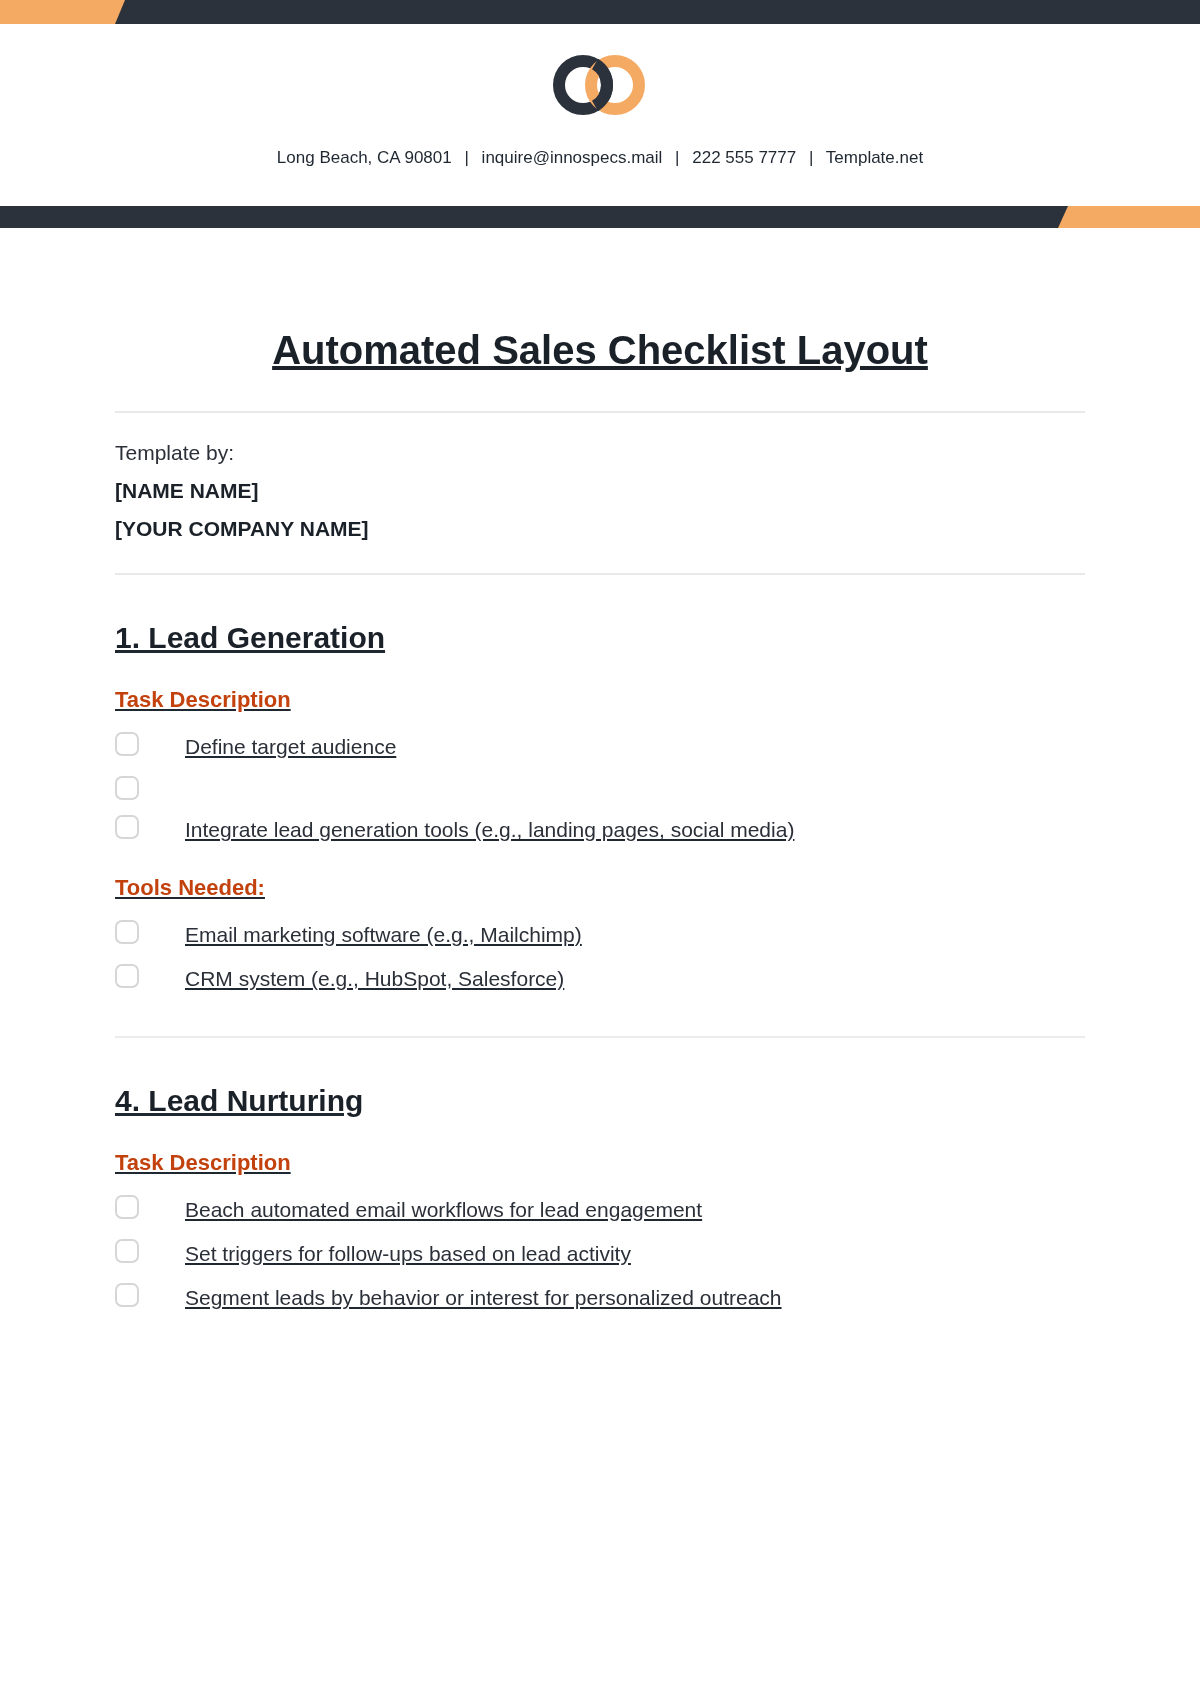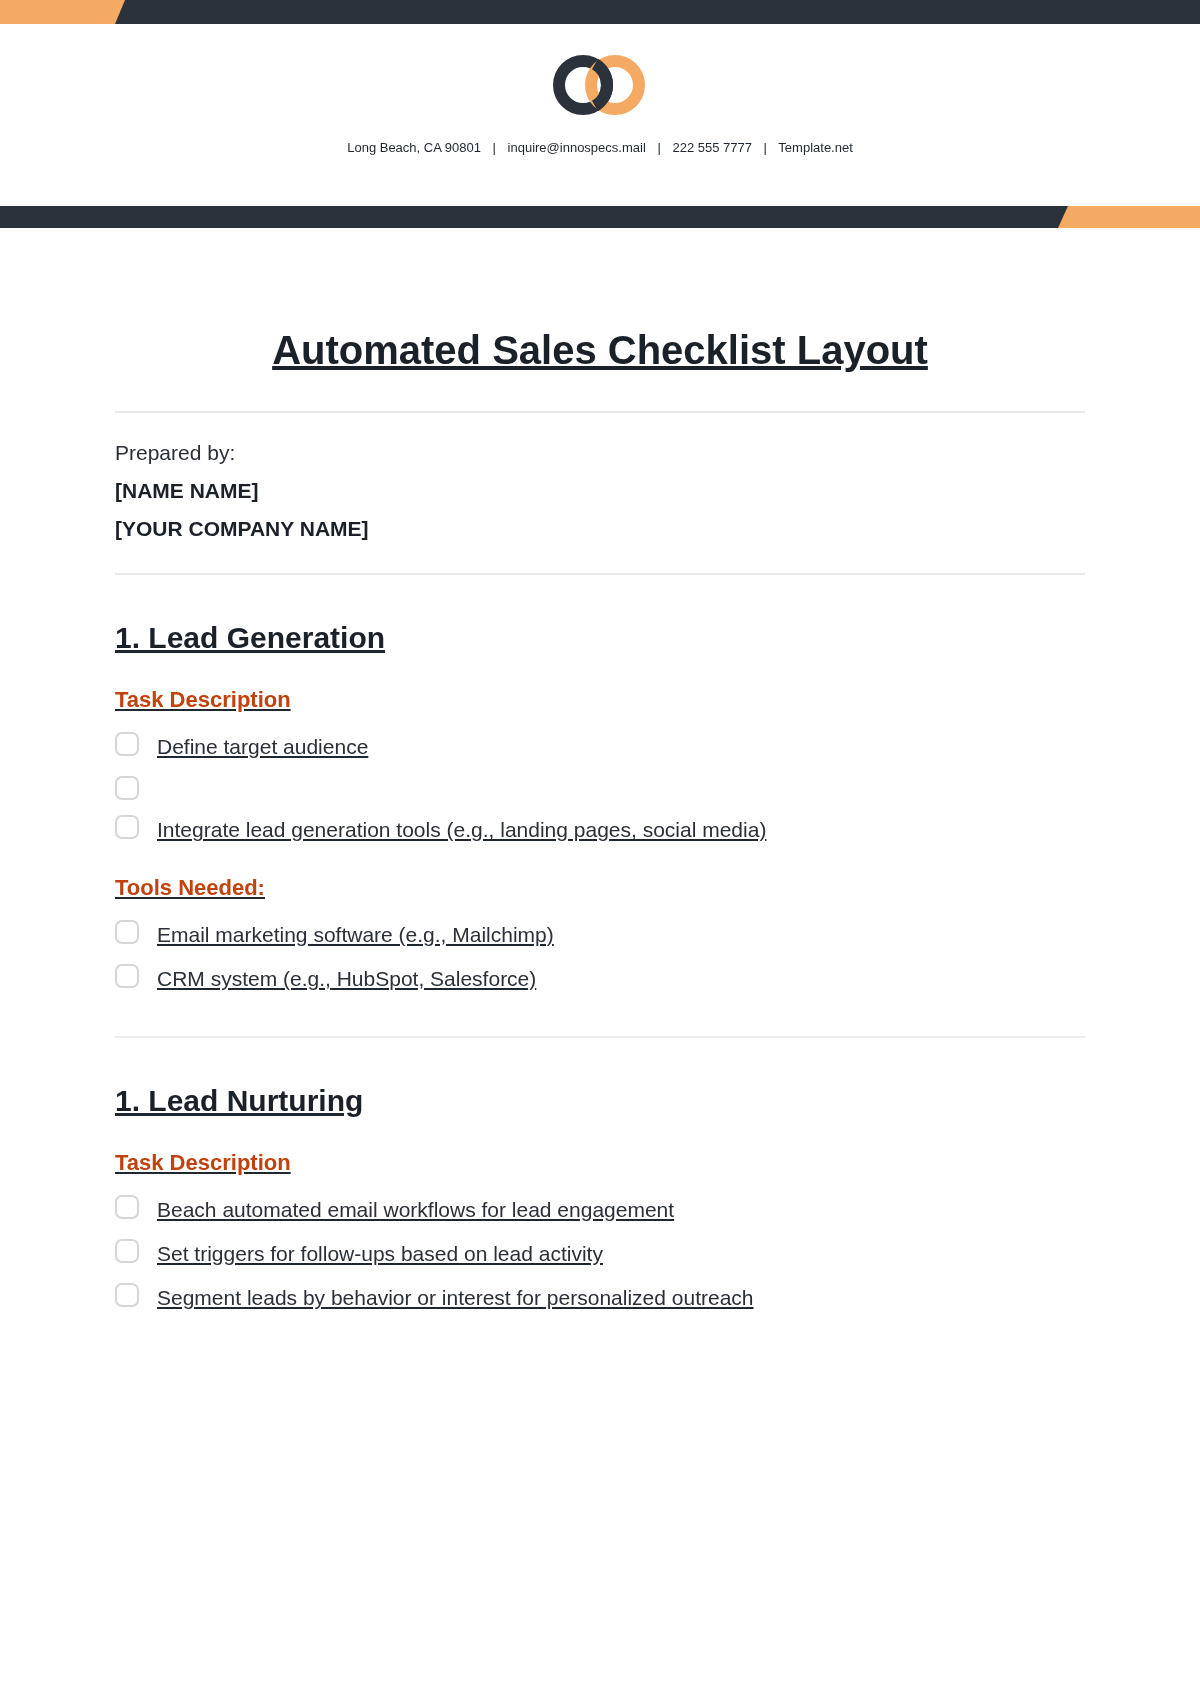--- a/index.html
+++ b/index.html
@@ -33,35 +33,35 @@
   .s2-orange-right {
     position: absolute; top: 0; left: 1058px; right: 0; height: 22px;
     background: #f4aa63;
     clip-path: polygon(10px 0, 100% 0, 100% 100%, 0 100%);
   }
   
   .logo-wrap { position: absolute; top: 50px; left: 0; width: 100%; text-align: center; }
   .logo { display: inline-block; }
   
   .contact-line {
-    position: absolute; top: 140px; left: 0; width: 100%; text-align: center;
-    font-size: 13px; color: #1f2731;
+    position: absolute; top: 148px; left: 0; width: 100%; text-align: center;
+    font-size: 17px; color: #1f2731;
   }
   .sep { margin: 0 8px; color: #1f2731; }
   
   .content { position: absolute; top: 300px; left: 115px; width: 970px; }
   h1.title { font-size: 40px; font-weight: 700; text-align: center; color: #1b2129; margin-top: 28px; margin-bottom: 38px; text-decoration: underline; }
   hr.rule { border: none; border-top: 2px solid #e9e9e9; margin: 0; }
   .prep-block { margin-top: 28px; margin-bottom: 32px; }
   .prep-label { font-size: 21px; color: #2a2f38; margin-bottom: 14px; }
   .prep-bold { font-size: 21px; font-weight: 700; color: #1b2129; margin-bottom: 14px; }
   .section { margin-top: 46px; text-decoration: underline; }
   h2.sec-title { font-size: 30px; font-weight: 700; color: #1b2129; margin-bottom: 32px; }
   h3.sub-title { font-size: 22px; font-weight: 700; color: #c2410c; margin-bottom: 18px; margin-top: 30px; }
-  .check-row { display: flex; align-items: flex-start; margin-bottom: 14px; }
+  .check-row { display: flex; align-items: flex-start; margin-bottom: 14px; gap: 28px; }
   .checkbox {
     flex: 0 0 auto; width: 24px; height: 24px; border: 2px solid #d6d6d6;
     border-radius: 7px; margin-right: 18px; margin-top: 1px; background: #fff;
     cursor: pointer;
   }
   .check-text { font-size: 21px; color: #2a2f38; line-height: 1.4; padding-top: 1px; }
   hr.sec-rule { border: none; border-top: 2px solid #ececec; margin-top: 42px; }
 </style>
 </head>
 <body>
@@ -94,21 +94,21 @@
 <div class="stripe2">
   <div class="s2-dark-left"></div>
   <div class="s2-orange-right"></div>
 </div>
 
 <div class="content">
   <h1 class="title">Automated Sales Checklist Layout</h1>
   <hr class="rule">
 
   <div class="prep-block">
-    <div class="prep-label">Prepared by:</div>
+    <div class="prep-label">Template by:</div>
     <div class="prep-bold">[NAME NAME]</div>
     <div class="prep-bold">[YOUR COMPANY NAME]</div>
   </div>
 
   <hr class="rule">
 
   <div class="section">
     <h2 class="sec-title">1. Lead Generation</h2>
 
     <h3 class="sub-title" style="margin-top:0">Task Description</h3>
@@ -131,21 +131,21 @@
     </div>
     <div class="check-row">
       <div class="checkbox"></div>
       <div class="check-text">CRM system (e.g., HubSpot, Salesforce)</div>
     </div>
 
     <hr class="sec-rule">
   </div>
 
   <div class="section">
-    <h2 class="sec-title">1. Lead Nurturing</h2>
+    <h2 class="sec-title">4. Lead Nurturing</h2>
 
     <h3 class="sub-title" style="margin-top:0">Task Description</h3>
     <div class="check-row">
       <div class="checkbox"></div>
       <div class="check-text">Beach automated email workflows for lead engagement</div>
     </div>
     <div class="check-row">
       <div class="checkbox"></div>
       <div class="check-text">Set triggers for follow-ups based on lead activity</div>
     </div>

